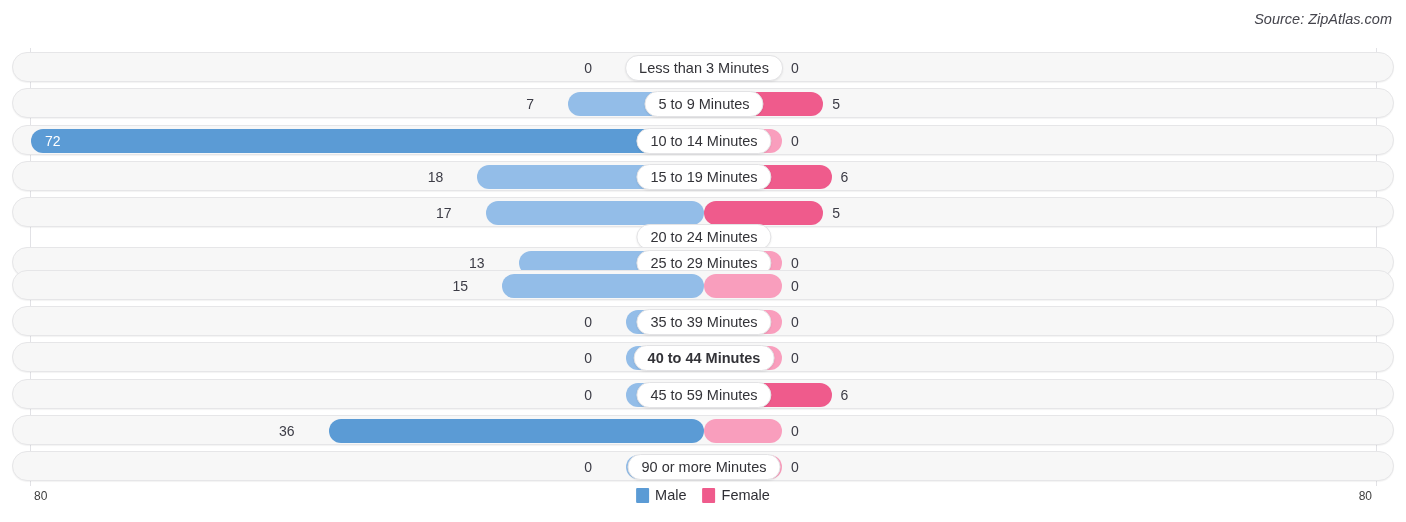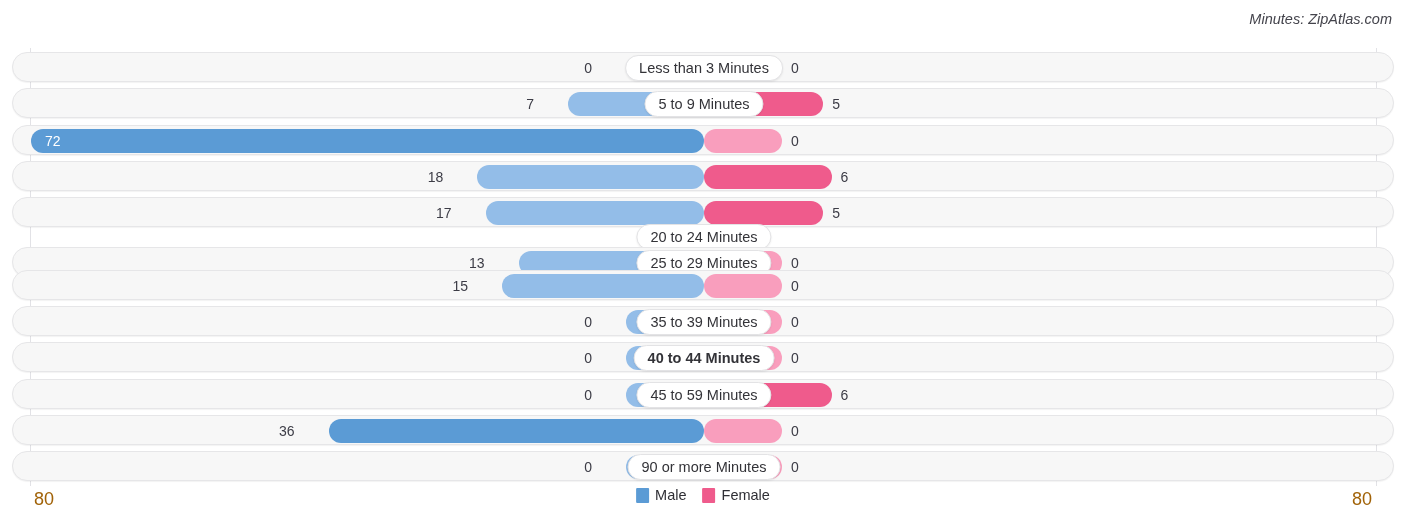--- a/index.html
+++ b/index.html
@@ -99,22 +99,22 @@
     color: #333338;
     white-space: nowrap;
     transform: translateX(-50%);
     box-shadow: 0 1px 2px rgba(0,0,0,0.07);
   }
 
   
   .axis-label {
     position: absolute;
     top: 489px;
-    font-size: 18px;
-    color: #a16207;
+    font-size: 12px;
+    color: #404040;
   }
   .axis-label.left  { left: 34px; }
   .axis-label.right { right: 34px; }
 
   .legend {
     position: absolute;
     top: 487px;
     left: 50%;
     transform: translateX(-50%);
     display: flex;
@@ -132,21 +132,21 @@
     width: 13px; height: 15px;
     border-radius: 1px;
     display: inline-block;
   }
 </style>
 </head>
 <body>
 
 <div id="chart-root">
 
-  <div class="source">Minutes: ZipAtlas.com</div>
+  <div class="source">Source: ZipAtlas.com</div>
 
   <div class="plot" id="plot">
     <div class="gridline left"></div>
     <div class="gridline right"></div>
   <div class="row" style="top: 4px;">
         <div class="bar male" style="left: 613px; width: 78px;"></div>
         <div class="bar female" style="left: 691px; width: 78px;"></div>
         <div class="val left" style="right: 801px;">0</div>
         <div class="val right" style="left: 778px;">0</div>
         <div class="cat-pill" style="left: 691px;">Less than 3 Minutes</div>
@@ -156,26 +156,28 @@
         <div class="bar female hi" style="left: 691px; width: 119.319px;"></div>
         <div class="val left" style="right: 858.847px;">7</div>
         <div class="val right" style="left: 819.319px;">5</div>
         <div class="cat-pill" style="left: 691px;">5 to 9 Minutes</div>
       </div>
       <div class="row" style="top: 76.6px;">
         <div class="bar male hi" style="left: 18px; width: 673px;"></div>
         <div class="bar female" style="left: 691px; width: 78px;"></div>
         <div class="val left inside" style="left: 32px;">72</div>
         <div class="val right" style="left: 778px;">0</div>
+        <div class="cat-pill" style="left: 691px;">10 to 14 Minutes</div>
       </div>
       <div class="row" style="top: 112.9px;">
         <div class="bar male" style="left: 464.25px; width: 226.75px;"></div>
         <div class="bar female hi" style="left: 691px; width: 127.583px;"></div>
         <div class="val left" style="right: 949.75px;">18</div>
         <div class="val right" style="left: 827.583px;">6</div>
+        <div class="cat-pill" style="left: 691px;">15 to 19 Minutes</div>
       </div>
       <div class="row" style="top: 149.2px;">
         <div class="bar male" style="left: 472.514px; width: 218.486px;"></div>
         <div class="bar female hi" style="left: 691px; width: 119.319px;"></div>
         <div class="val left" style="right: 941.486px;">17</div>
         <div class="val right" style="left: 819.319px;">5</div>
         <div class="cat-pill" style="left: 691px; margin-top: 24px;">20 to 24 Minutes</div>
       </div>
       <div class="row" style="top: 199px;">
         <div class="bar male" style="left: 505.569px; width: 185.431px;"></div>

